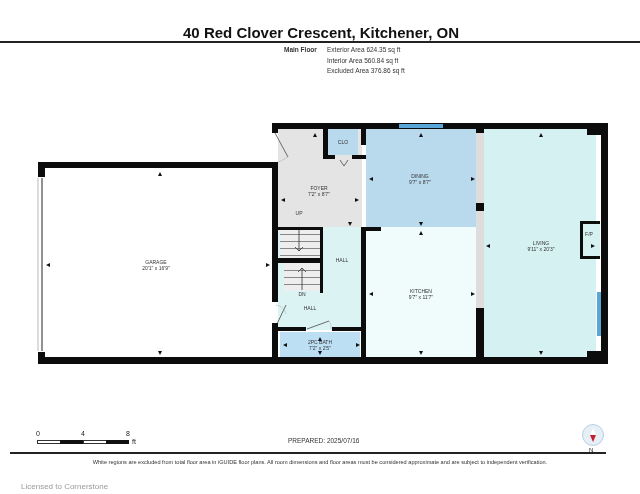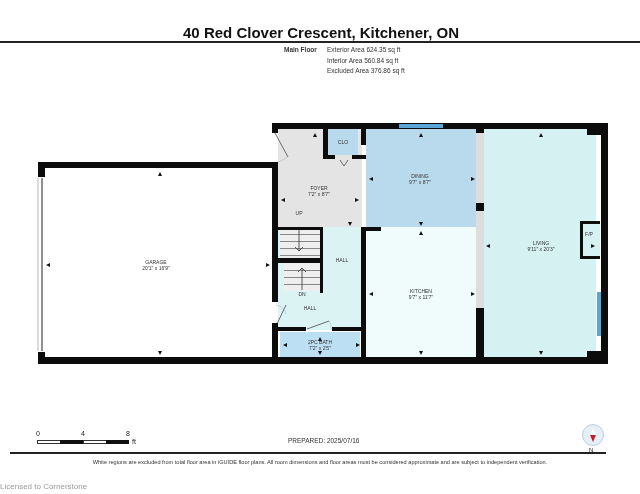--- a/index.html
+++ b/index.html
@@ -26,21 +26,21 @@
   }
   .tick { position: absolute; width: 0; height: 0; }
   .tick.up { border-left: 2px solid transparent; border-right: 2px solid transparent; border-bottom: 4px solid #111; }
   .tick.down { border-left: 2px solid transparent; border-right: 2px solid transparent; border-top: 4px solid #111; }
   .tick.left { border-top: 2px solid transparent; border-bottom: 2px solid transparent; border-right: 4px solid #111; }
   .tick.right { border-top: 2px solid transparent; border-bottom: 2px solid transparent; border-left: 4px solid #111; }
   .stair-line { position: absolute; height: 1px; background: #888; }
   .scale-text { position: absolute; font-size: 7px; color: #222; }
   .footnote { position: absolute; font-size: 5.6px; color: #333; left: 0; width: 640px; text-align: center; top: 459px; }
   .prepared { position: absolute; font-size: 6.5px; color: #333; left: 288px; top: 437px; }
-  .license { position: absolute; left: 0; top: 482px; font-size: 8px; color: #9a9a9a; }
+  .license { position: absolute; left: 21px; top: 482px; font-size: 8px; color: #9a9a9a; }
 </style>
 </head>
 <body>
 
 <div class="title">40 Red Clover Crescent, Kitchener, ON</div>
 <div class="rule" style="top:41px;"></div>
 
 <div class="area-label bold" style="left:284px; top:46px;">Main Floor</div>
 <div class="area-label" style="left:327px; top:46px;">Exterior Area 624.35 sq ft</div>
 <div class="area-label" style="left:327px; top:57px;">Interior Area 560.84 sq ft</div>

